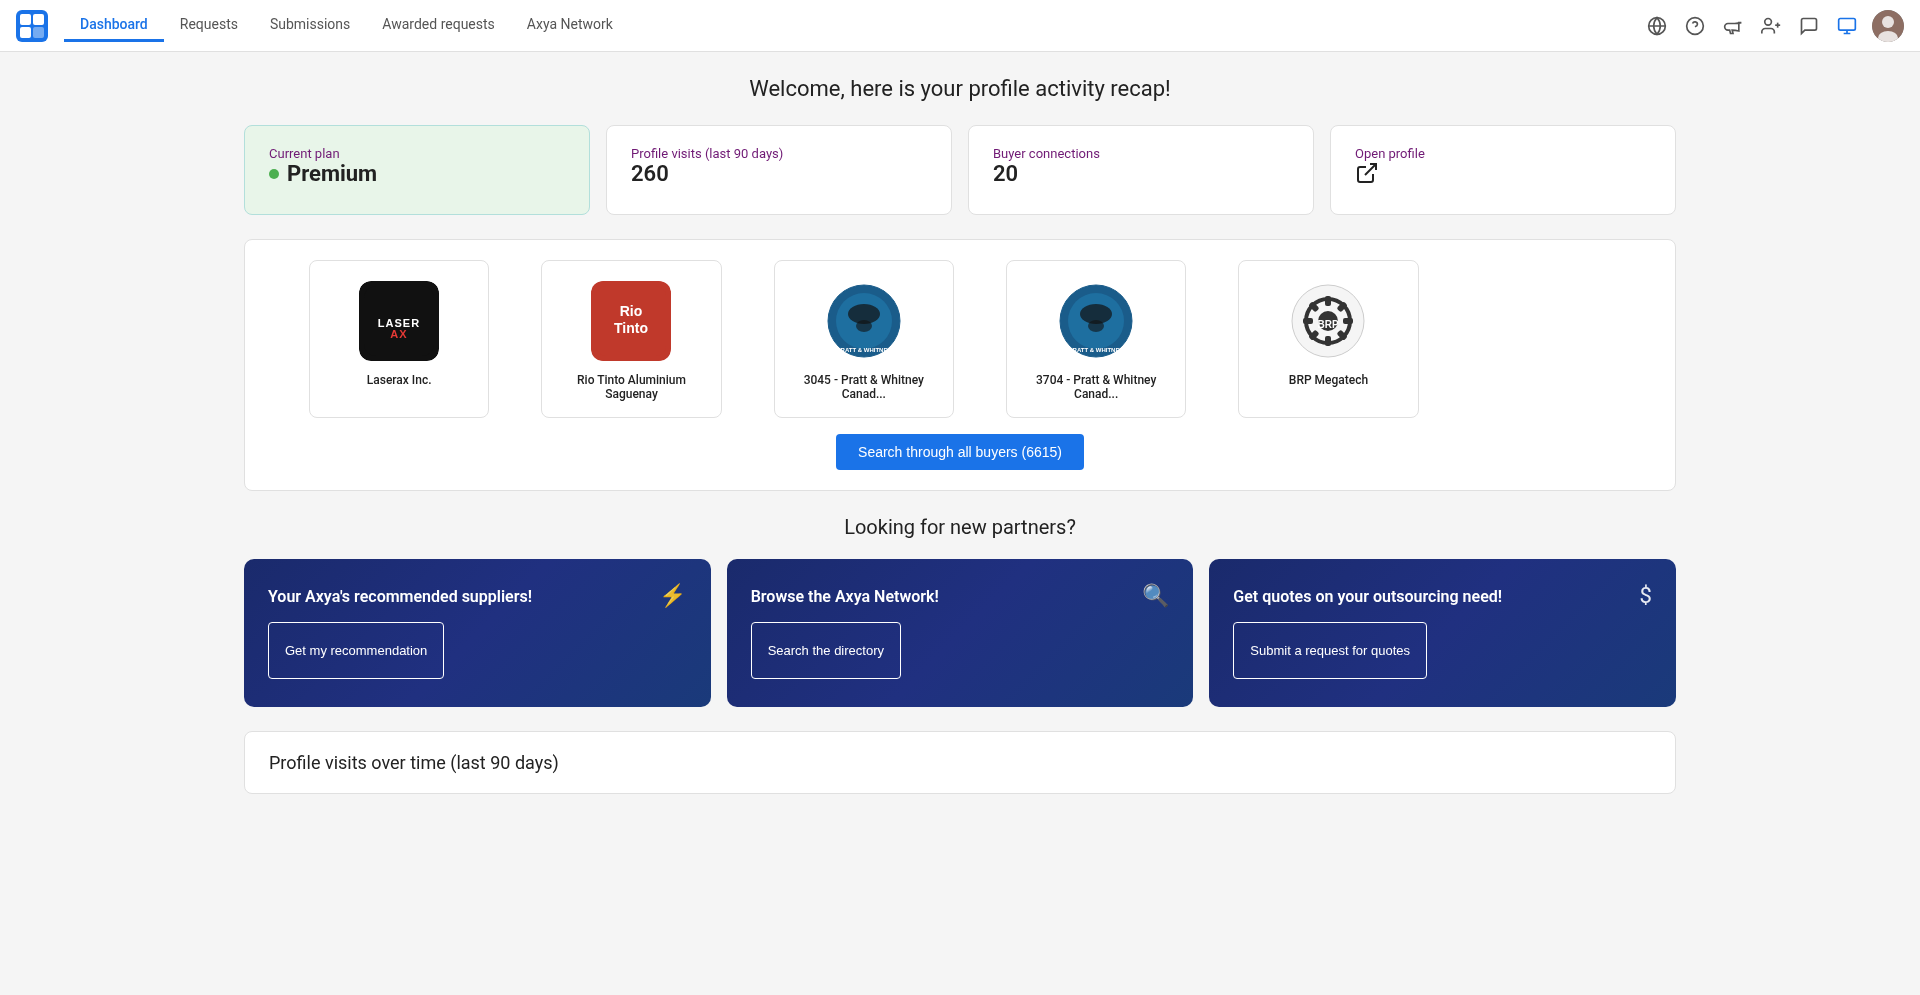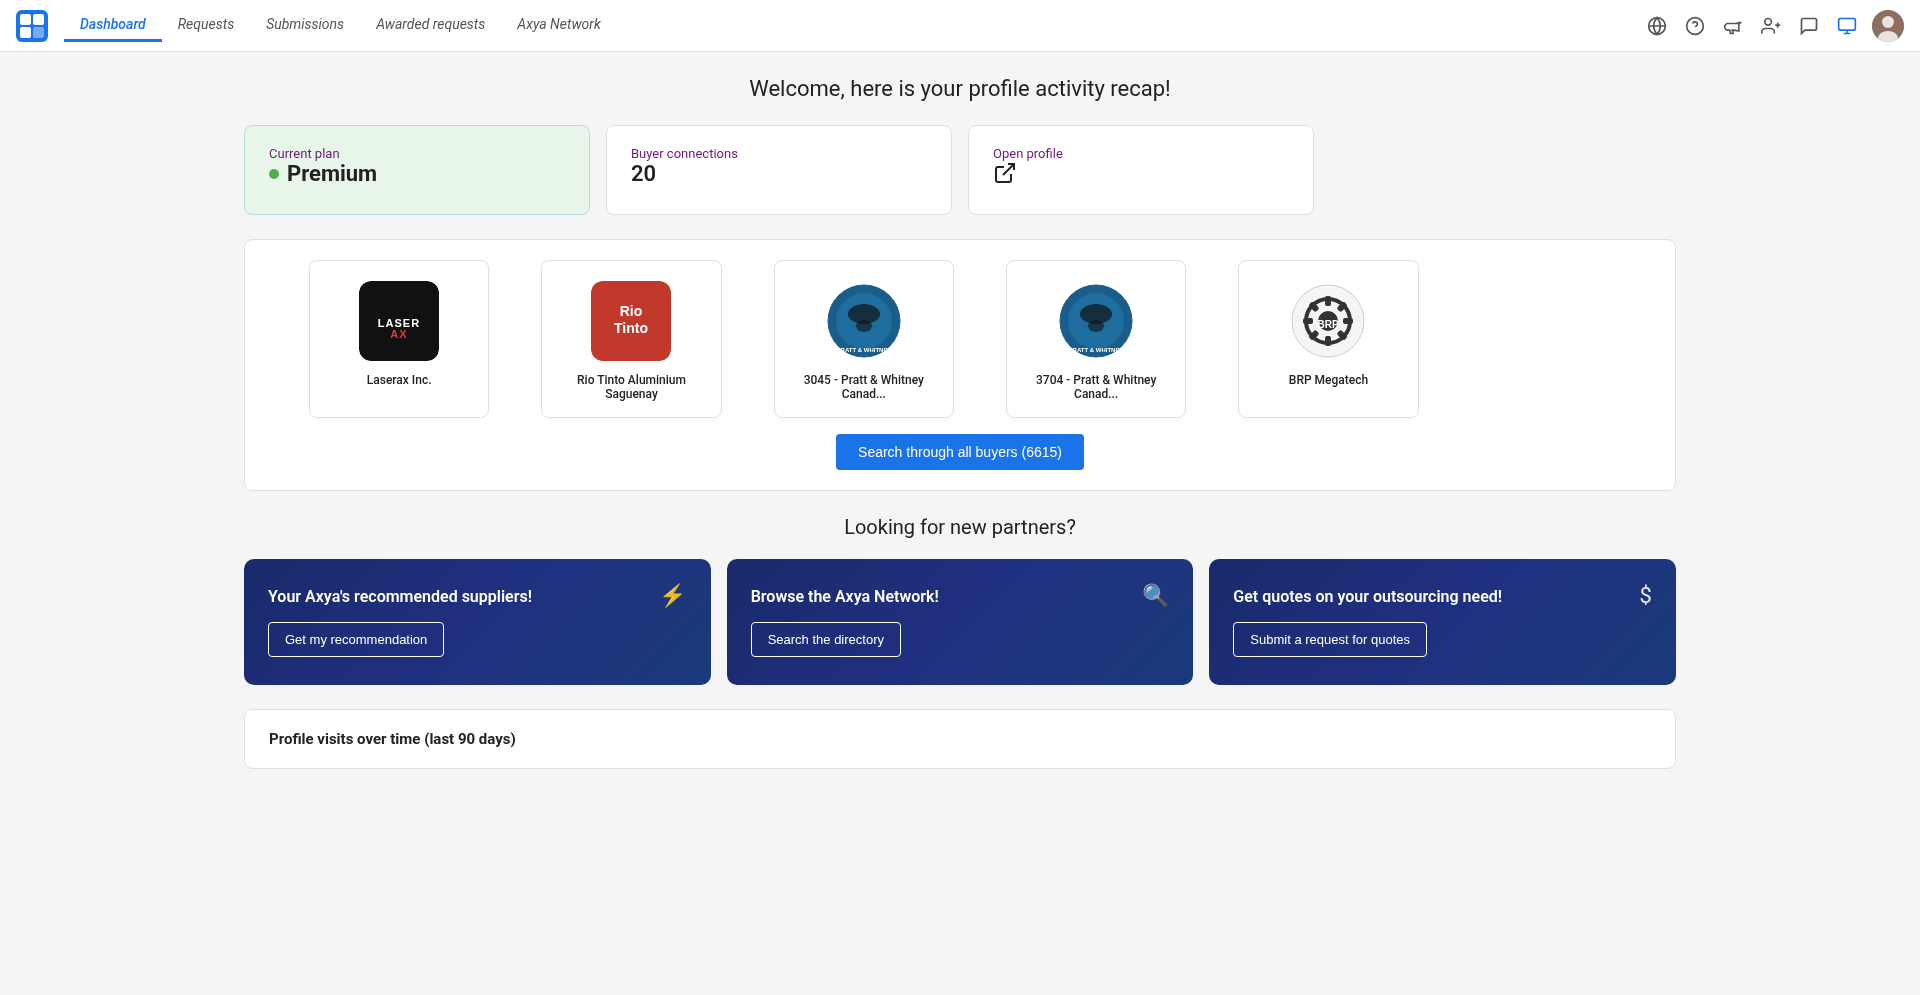--- a/index.html
+++ b/index.html
@@ -2,21 +2,21 @@
 <html><head>
   <meta charset="utf-8">
   <style>
     * { box-sizing: border-box; margin: 0; padding: 0; }
     body { font-family: -apple-system, BlinkMacSystemFont, 'Segoe UI', Roboto, sans-serif; background: #f5f5f5; color: #222; font-size: 14px; }
 
     
     .navbar {
       display: flex; align-items: center; background: #fff;
       border-bottom: 1px solid #e0e0e0; padding: 9px 16px;
-      height: 52px; position: sticky; top: 0; z-index: 100; font-style: italic;
+      height: 52px; position: sticky; top: 0; z-index: 100;
     }
     .navbar-logo { width: 32px; height: 32px; margin-right: 16px; }
     .navbar-logo svg { width: 100%; height: 100%; }
     .nav-tabs { display: flex; gap: 0; height: 100%; }
     .nav-tab {
       display: flex; align-items: center; padding: 0 16px;
       font-size: 14px; color: #555; cursor: pointer;
       border-bottom: 3px solid transparent; height: 100%;
       text-decoration: none;
     }
@@ -70,27 +70,27 @@
     .partners-grid { display: grid; grid-template-columns: 1fr 1fr 1fr; gap: 16px; margin-bottom: 24px; }
     .partner-card {
       border-radius: 10px; padding: 28px 24px;
       background: linear-gradient(135deg, #1a2a6c 0%, #203080 50%, #1a3a7a 100%);
       color: #fff; display: flex; flex-direction: column; gap: 16px; position: relative;
     }
     .partner-card-title { font-size: 16px; font-weight: 600; max-width: 85%; }
     .partner-card-icon { position: absolute; top: 24px; right: 24px; font-size: 22px; opacity: 0.9; }
     .partner-card-btn {
       border: 1px solid #fff; background: transparent; color: #fff;
-      border-radius: 4px; padding: 9px 16px; font-size: 13px; cursor: pointer;
+      border-radius: 4px; padding: 20px 16px; font-size: 13px; cursor: pointer;
       width: fit-content;
     }
 
     
     .profile-visits-card { background: #fff; border: 1px solid #e0e0e0; border-radius: 8px; padding: 20px 24px; }
-    .profile-visits-title { font-size: 15px; font-weight: 700; color: #222; }
+    .profile-visits-title { font-size: 18px; font-weight: 400; color: #222; }
 
     
     ::-webkit-scrollbar { width: 8px; }
     ::-webkit-scrollbar-track { background: #f1f1f1; }
     ::-webkit-scrollbar-thumb { background: #ccc; border-radius: 4px; }
   </style>
 </head>
 <body>
 
 <nav class="navbar">
@@ -166,20 +166,24 @@
   <div class="stats-row">
 
     <div class="stat-card plan">
       <div class="stat-label">Current plan</div>
       <div class="plan-value">
         <span class="plan-dot"></span>
         <span>Premium</span>
       </div>
     </div>
 
+    <div class="stat-card">
+      <div class="stat-label">Profile visits (last 90 days)</div>
+      <div class="stat-value">260</div>
+    </div>
 
     <div class="stat-card">
       <div class="stat-label">Buyer connections</div>
       <div class="stat-value">20</div>
     </div>
 
     <div class="stat-card" style="cursor:pointer;">
       <div class="stat-label">Open profile</div>
       <div class="open-profile-icon">
         <svg width="24" height="24" viewBox="0 0 24 24" fill="none" stroke="#222" stroke-width="2">

